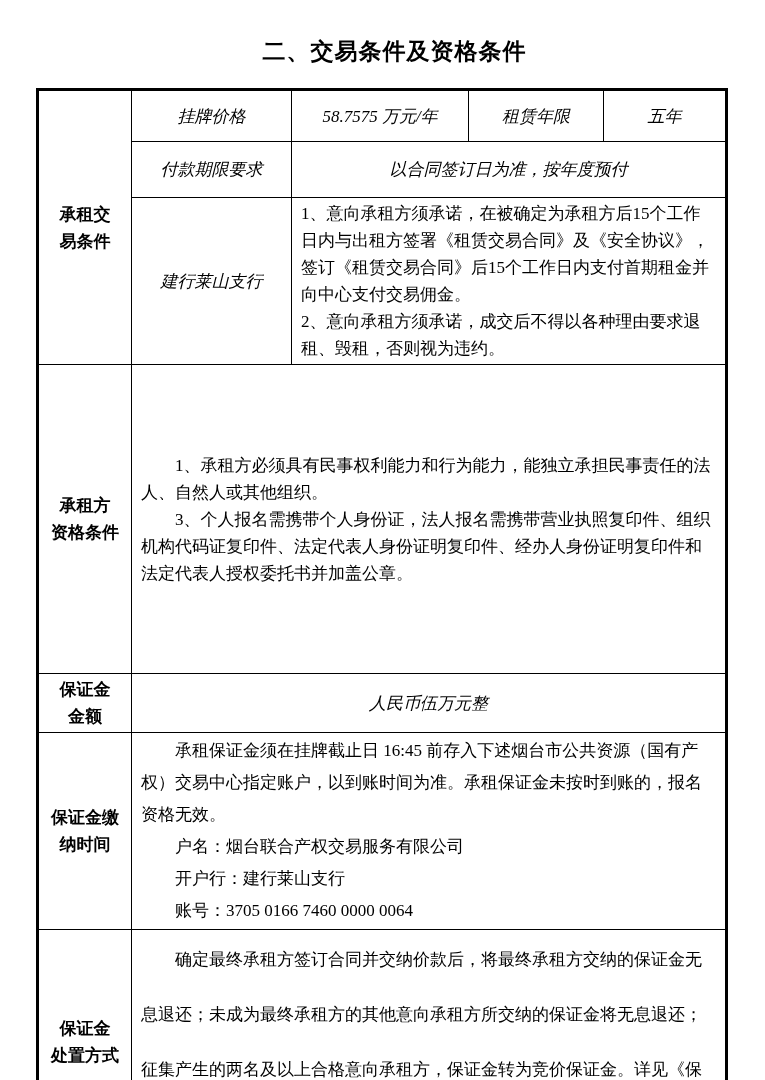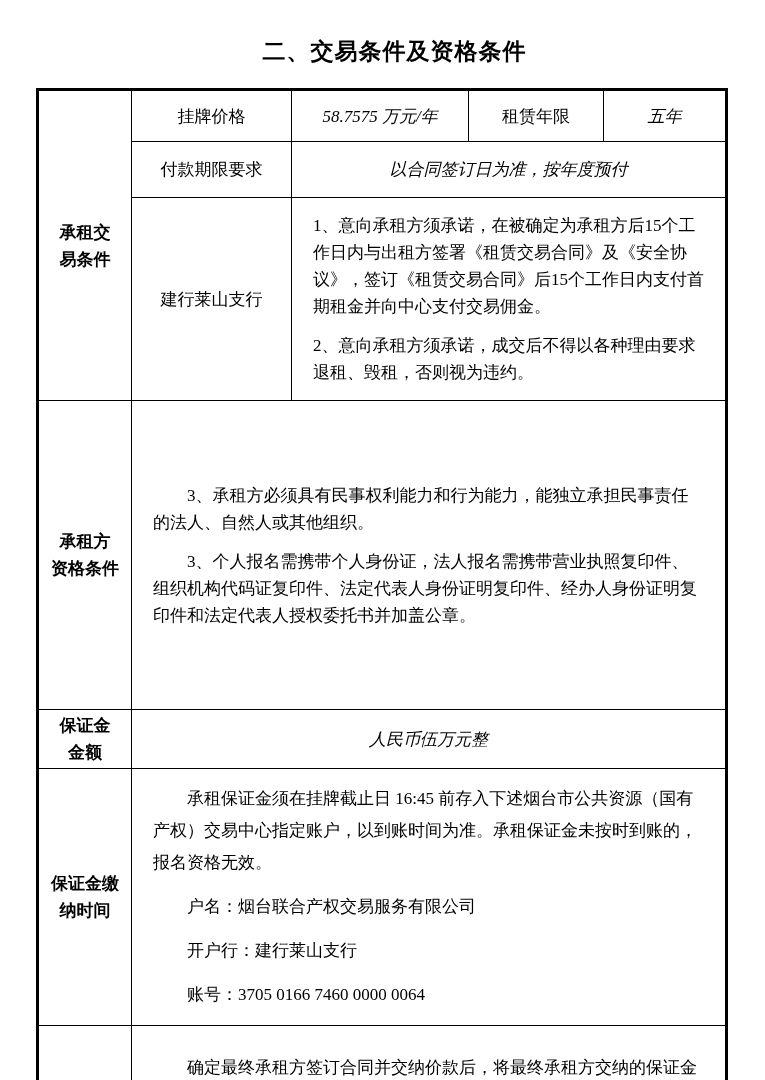--- a/index.html
+++ b/index.html
@@ -35,23 +35,23 @@
     vertical-align:middle;
     padding:2px 9px;
     overflow:hidden;
   }
   .hdr {
     font-weight:bold;
     text-align:center;
     white-space:pre-line;
     padding:2px 3px !important;
   }
-  .sub { text-align:center; padding:2px 3px !important; }
+  .sub { text-align:center; padding:2px 3px !important;font-style:italic; }
   .val { text-align:center;font-style:italic; }
-  .content p { margin:12px; }
+  .content p { margin:0; }
   .indent { text-indent:2em; }
   .pad { padding-left:2em; }
   .bold { font-weight:normal; }
   tr.r1 { height:52px; }
   tr.r2 { height:56px; }
   tr.r3 { height:153px; }
   tr.r4 { height:309px; }
   tr.r5 { height:48px; }
   tr.r6 { height:194px; }
   tr.r7 { height:168px; }
@@ -93,21 +93,21 @@
         <td class="content" colspan="3">
           <p>1、意向承租方须承诺，在被确定为承租方后15个工作日内与出租方签署《租赁交易合同》及《安全协议》，签订《租赁交易合同》后15个工作日内支付首期租金并向中心支付交易佣金。</p>
           <p class="bold">2、意向承租方须承诺，成交后不得以各种理由要求退租、毁租，否则视为违约。</p>
         </td>
       </tr>
 
       <tr class="r4">
         <td class="hdr">承租方
 资格条件</td>
         <td class="content" colspan="4">
-          <p class="indent">3、承租方必须具有民事权利能力和行为能力，能独立承担民事责任的法人、自然人或其他组织。</p>
+          <p class="indent">1、承租方必须具有民事权利能力和行为能力，能独立承担民事责任的法人、自然人或其他组织。</p>
           <p class="indent">3、个人报名需携带个人身份证，法人报名需携带营业执照复印件、组织机构代码证复印件、法定代表人身份证明复印件、经办人身份证明复印件和法定代表人授权委托书并加盖公章。</p>
         </td>
       </tr>
 
       <tr class="r5">
         <td class="hdr">保证金
 金额</td>
         <td class="val" colspan="4">人民币伍万元整</td>
       </tr>
 

